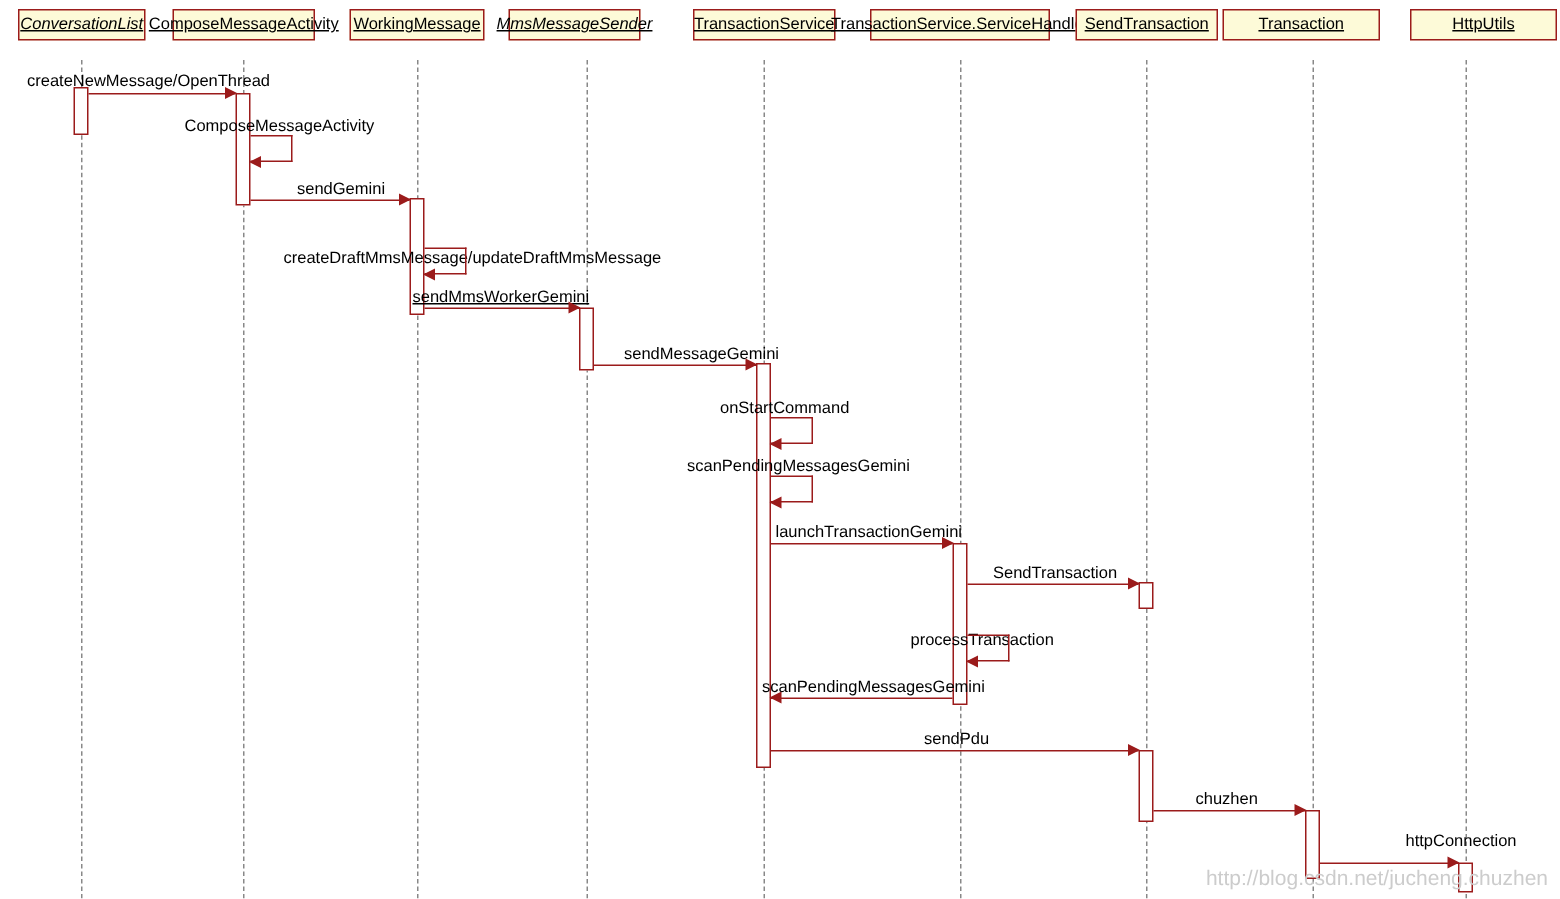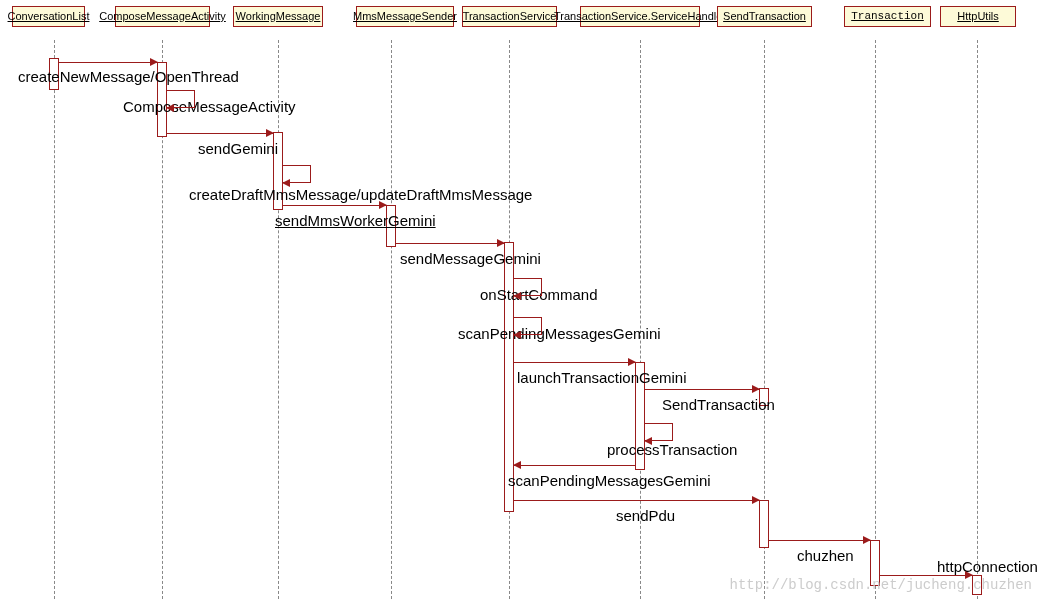--- a/index.html
+++ b/index.html
@@ -34,24 +34,23 @@
       border-left: 1px dashed #888;
     }
     .activation {
       position: absolute;
       width: 10px;
       background: #ffffff;
       border: 1px solid #9b1b1b;
     }
     .msg-label {
       position: absolute;
-      font-size: 15px;
+      font-size: 11px;
       color: #000;
       white-space: nowrap;
-      margin-top: 20px;
     }
     .arrow {
       position: absolute;
       height: 1px;
       background: #9b1b1b;
     }
     .arrow::after {
       content: '';
       position: absolute;
       right: -1px;
@@ -81,35 +80,35 @@
       border-right: 8px solid #9b1b1b;
       border-top: 4px solid transparent;
       border-bottom: 4px solid transparent;
     }
     .watermark {
       position: absolute;
       bottom: 6px;
       right: 8px;
       color: #ccc;
       font-size: 14px;
-      font-family: Liberation Mono, monospace;
+      font-family: Liberation Sans, sans-serif;
     }
   </style>
 </head>
 <body>
 
-<div class="lifeline-head" style="left:12px;width:73px;">ConversationList</div>
+<div class="lifeline-head" style="left:12px;width:85px;font-style:italic;">ConversationList</div>
 <div class="lifeline-head" style="left:115px;width:95px;">ComposeMessageActivity</div>
 <div class="lifeline-head" style="left:233px;width:90px;">WorkingMessage</div>
-<div class="lifeline-head" style="left:356px;width:98px;">MmsMessageSender</div>
+<div class="lifeline-head" style="left:339px;width:88px;font-style:italic;">MmsMessageSender</div>
 <div class="lifeline-head" style="left:462px;width:95px;">TransactionService</div>
 <div class="lifeline-head" style="left:580px;width:120px;">TransactionService.ServiceHandler</div>
 <div class="lifeline-head" style="left:717px;width:95px;">SendTransaction</div>
-<div class="lifeline-head" style="left:844px;width:87px;font-family:Liberation Mono, monospace;">Transaction</div>
-<div class="lifeline-head" style="left:940px;width:76px;text-decoration:underline;">HttpUtils</div>
+<div class="lifeline-head" style="left:815px;width:105px;">Transaction</div>
+<div class="lifeline-head" style="left:940px;width:98px;text-decoration:underline;">HttpUtils</div>
 
 <div class="lifeline" style="left:54px;"></div>
 <div class="lifeline" style="left:162px;"></div>
 <div class="lifeline" style="left:278px;"></div>
 <div class="lifeline" style="left:391px;"></div>
 <div class="lifeline" style="left:509px;"></div>
 <div class="lifeline" style="left:640px;"></div>
 <div class="lifeline" style="left:764px;"></div>
 <div class="lifeline" style="left:875px;"></div>
 <div class="lifeline" style="left:977px;"></div>
@@ -133,21 +132,21 @@
 
 <div class="msg-label" style="left:198px;top:120px;">sendGemini</div>
 <div class="arrow" style="left:167px;top:133px;width:106px;"></div>
 
 <div class="msg-label" style="left:189px;top:166px;">createDraftMmsMessage/updateDraftMmsMessage</div>
 <div class="self-msg" style="left:283px;top:165px;"></div>
 
 <div class="msg-label" style="left:275px;top:192px;text-decoration:underline;">sendMmsWorkerGemini</div>
 <div class="arrow" style="left:283px;top:205px;width:103px;"></div>
 
-<div class="msg-label" style="left:400px;top:230px;">sendMessageGemini</div>
+<div class="msg-label" style="left:416px;top:230px;">sendMessageGemini</div>
 <div class="arrow" style="left:396px;top:243px;width:108px;"></div>
 
 <div class="msg-label" style="left:480px;top:266px;">onStartCommand</div>
 <div class="self-msg" style="left:514px;top:278px;"></div>
 
 <div class="msg-label" style="left:458px;top:305px;">scanPendingMessagesGemini</div>
 <div class="self-msg" style="left:514px;top:317px;"></div>
 
 <div class="msg-label" style="left:517px;top:349px;">launchTransactionGemini</div>
 <div class="arrow" style="left:514px;top:362px;width:121px;"></div>
@@ -160,16 +159,16 @@
 
 <div class="msg-label" style="left:508px;top:452px;">scanPendingMessagesGemini</div>
 <div class="arrow left" style="left:514px;top:465px;width:121px;"></div>
 
 <div class="msg-label" style="left:616px;top:487px;">sendPdu</div>
 <div class="arrow" style="left:514px;top:500px;width:245px;"></div>
 
 <div class="msg-label" style="left:797px;top:527px;">chuzhen</div>
 <div class="arrow" style="left:769px;top:540px;width:101px;"></div>
 
-<div class="msg-label" style="left:892px;top:538px;padding-left:45px;">httpConnection</div>
+<div class="msg-label" style="left:892px;top:555px;padding-left:45px;">httpConnection</div>
 <div class="arrow" style="left:880px;top:575px;width:92px;"></div>
 
 <div class="watermark">http://blog.csdn.net/jucheng.chuzhen</div>
 
 </body></html>

